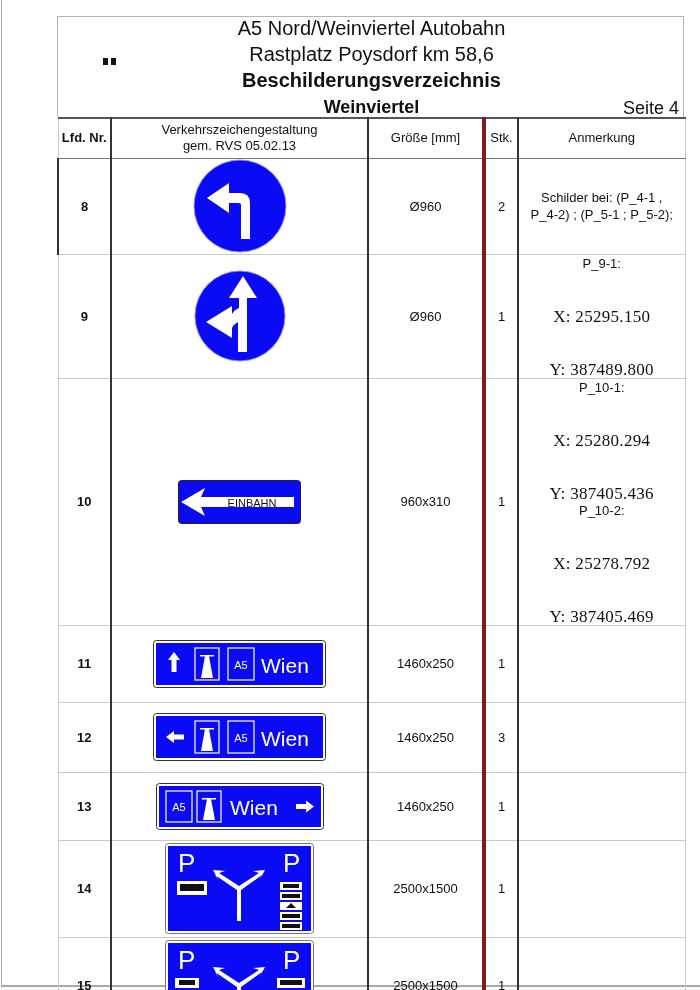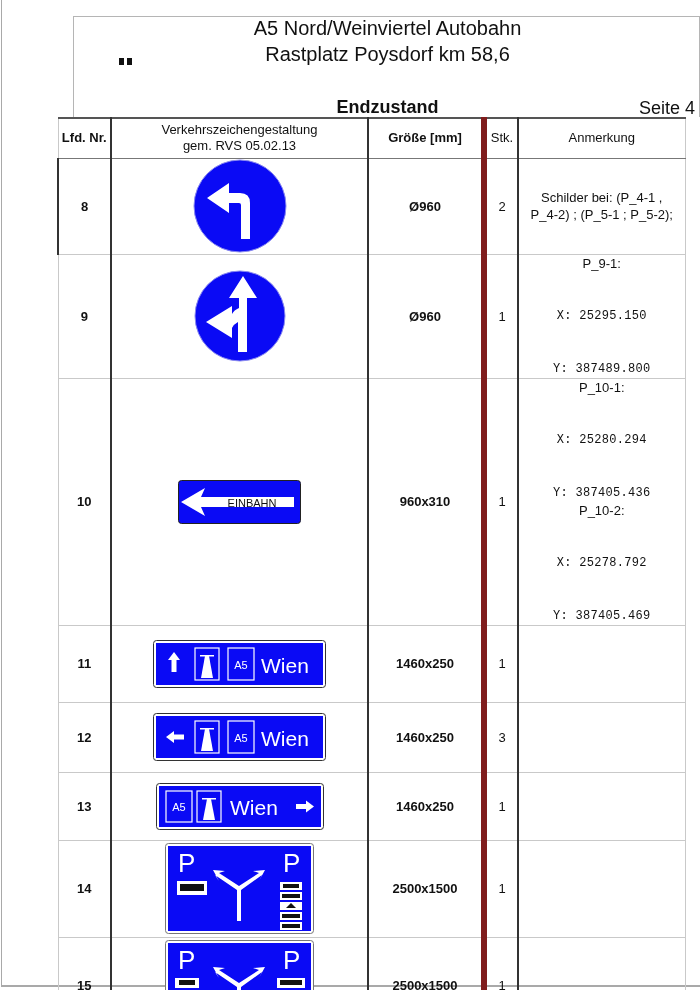--- a/index.html
+++ b/index.html
@@ -1,51 +1,52 @@
 <!DOCTYPE html>
 <html><head>
 <meta charset="utf-8">
 <style>
   html, body { margin:0; padding:0; background:#fff; }
   body { width:700px; height:990px; position:relative; overflow:hidden; font-family:"Liberation Sans", sans-serif; color:#111; }
   .page-frame { position:absolute; left:1px; top:-2px; width:720px; height:989px; border-left:1px solid #a9a9a9; border-bottom:2px solid #a9a9a9; box-sizing:border-box; }
   .doc { position:absolute; left:57px; top:16px; width:627px; height:932px; }
-  .title-box { position:absolute; left:16px; top:0; width:627px; height:101px; border:1px solid #b5b5b5; border-bottom:none; box-sizing:border-box; }
+  .title-box { position:absolute; left:0; top:0; width:627px; height:101px; border:1px solid #b5b5b5; border-bottom:none; box-sizing:border-box; }
   .marks { position:absolute; left:45px; top:37px; font-size:12px; font-weight:bold; letter-spacing:1px; }
   .mark { display:inline-block; width:5px; height:7px; background:#111; margin-right:3px; }
   .t1, .t2, .t3, .t4 { position:absolute; left:0; width:627px; text-align:center; white-space:nowrap; }
   .t1 { top:0px; font-size:20px; }
   .t2 { top:26px; font-size:20px; }
   .t3 { top:52px; font-size:20px; font-weight:bold; }
   .t4 { top:80px; font-size:18px; font-weight:bold; }
   .seite { position:absolute; right:4px; top:81px; font-size:18px; }
 
   table.sign-table { position:absolute; left:0; top:101px; border-collapse:collapse; table-layout:fixed; width:627px; }
   .sign-table td, .sign-table th { border:1px solid #c9c9c9; padding:0; text-align:center; vertical-align:middle; font-size:13px; font-weight:normal; }
   .sign-table th { border-top:2px solid #555; border-bottom:1px solid #777; line-height:16px; }
   .sign-table td.c-nr, .sign-table th.c-nr { border-right:2px solid #333;font-weight:bold; }
   .sign-table td.c-sign, .sign-table th.c-sign { border-right:2px solid #333; }
-  .sign-table td.c-size, .sign-table th.c-size { border-right:6px solid #7f1d1d;font-weight:bold; }
+  .sign-table td.c-size, .sign-table th.c-size { border-right:4px solid #7f1d1d; }
   .sign-table td.c-stk, .sign-table th.c-stk { border-right:2px solid #333; }
   .sign-table tr.r8 td.c-nr { border-left:2px solid #333; }
   .note { font-size:13px; line-height:17px; }
-  .coord { font-family:Liberation Mono, monospace; font-size:12px; letter-spacing:0.3px;margin-top:36px; }
+  .coord { font-family:Liberation Serif, serif; font-size:17px; letter-spacing:0.3px;margin-top:36px; }
   .sign-wrap { display:flex; align-items:center; justify-content:center; }
 </style>
 </head>
 <body>
 
 <div class="page-frame"></div>
 
 <div class="doc">
   <div class="title-box">
     <div class="marks"><span class="mark"></span><span class="mark"></span></div>
     <div class="t1">A5 Nord/Weinviertel Autobahn</div>
     <div class="t2">Rastplatz Poysdorf km 58,6</div>
-    <div class="t4">Endzustand</div>
+    <div class="t3">Beschilderungsverzeichnis</div>
+    <div class="t4">Weinviertel</div>
     <div class="seite">Seite 4</div>
   </div>
 
   <table class="sign-table">
     <colgroup>
       <col style="width:53px">
         <col style="width:257px">
         <col style="width:116px">
         <col style="width:34px">
         <col style="width:167px">

